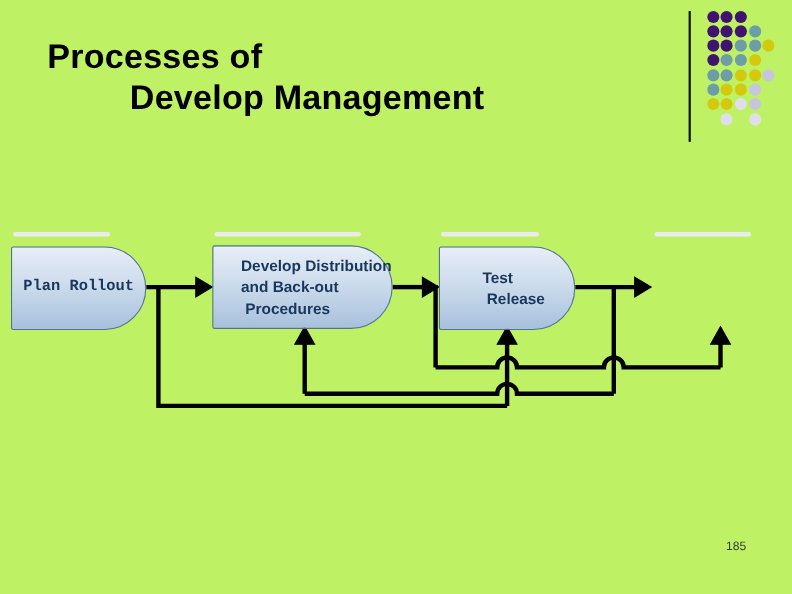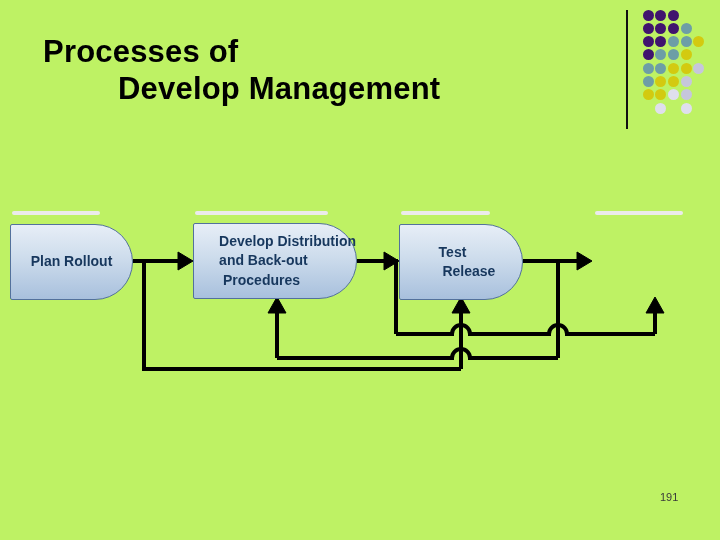--- a/index.html
+++ b/index.html
@@ -118,31 +118,31 @@
       <polygon points="178,252 193,261 178,270"></polygon>
       <polygon points="384,252 399,261 384,270"></polygon>
       <polygon points="577,252 592,261 577,270"></polygon>
 
       <polygon points="268,313 277,297 286,313"></polygon>
       <polygon points="452,313 461,297 470,313"></polygon>
       <polygon points="646,313 655,297 664,313"></polygon>
     </g>
   </svg>
 
-  <div class="node center" style="left:10px;top:224px;width:123px;">
+  <div class="node center" style="left:10px;top:224px;width:123px;font-family:Liberation Mono, monospace;">
     <span>Plan Rollout</span>
   </div>
 
   <div class="node" style="left:193px;top:223px;width:164px;padding-left:4px;justify-content:flex-end;">
     <span>Develop Distribution
 and Back-out
  Procedures</span>
   </div>
 
   <div class="node" style="left:399px;top:224px;width:124px;padding-left:12px;justify-content:center;">
     <span>Test
  Release</span>
   </div>
 
 
-  <div class="page-number">191</div>
+  <div class="page-number">185</div>
 
 </div>
 
 </body></html>

